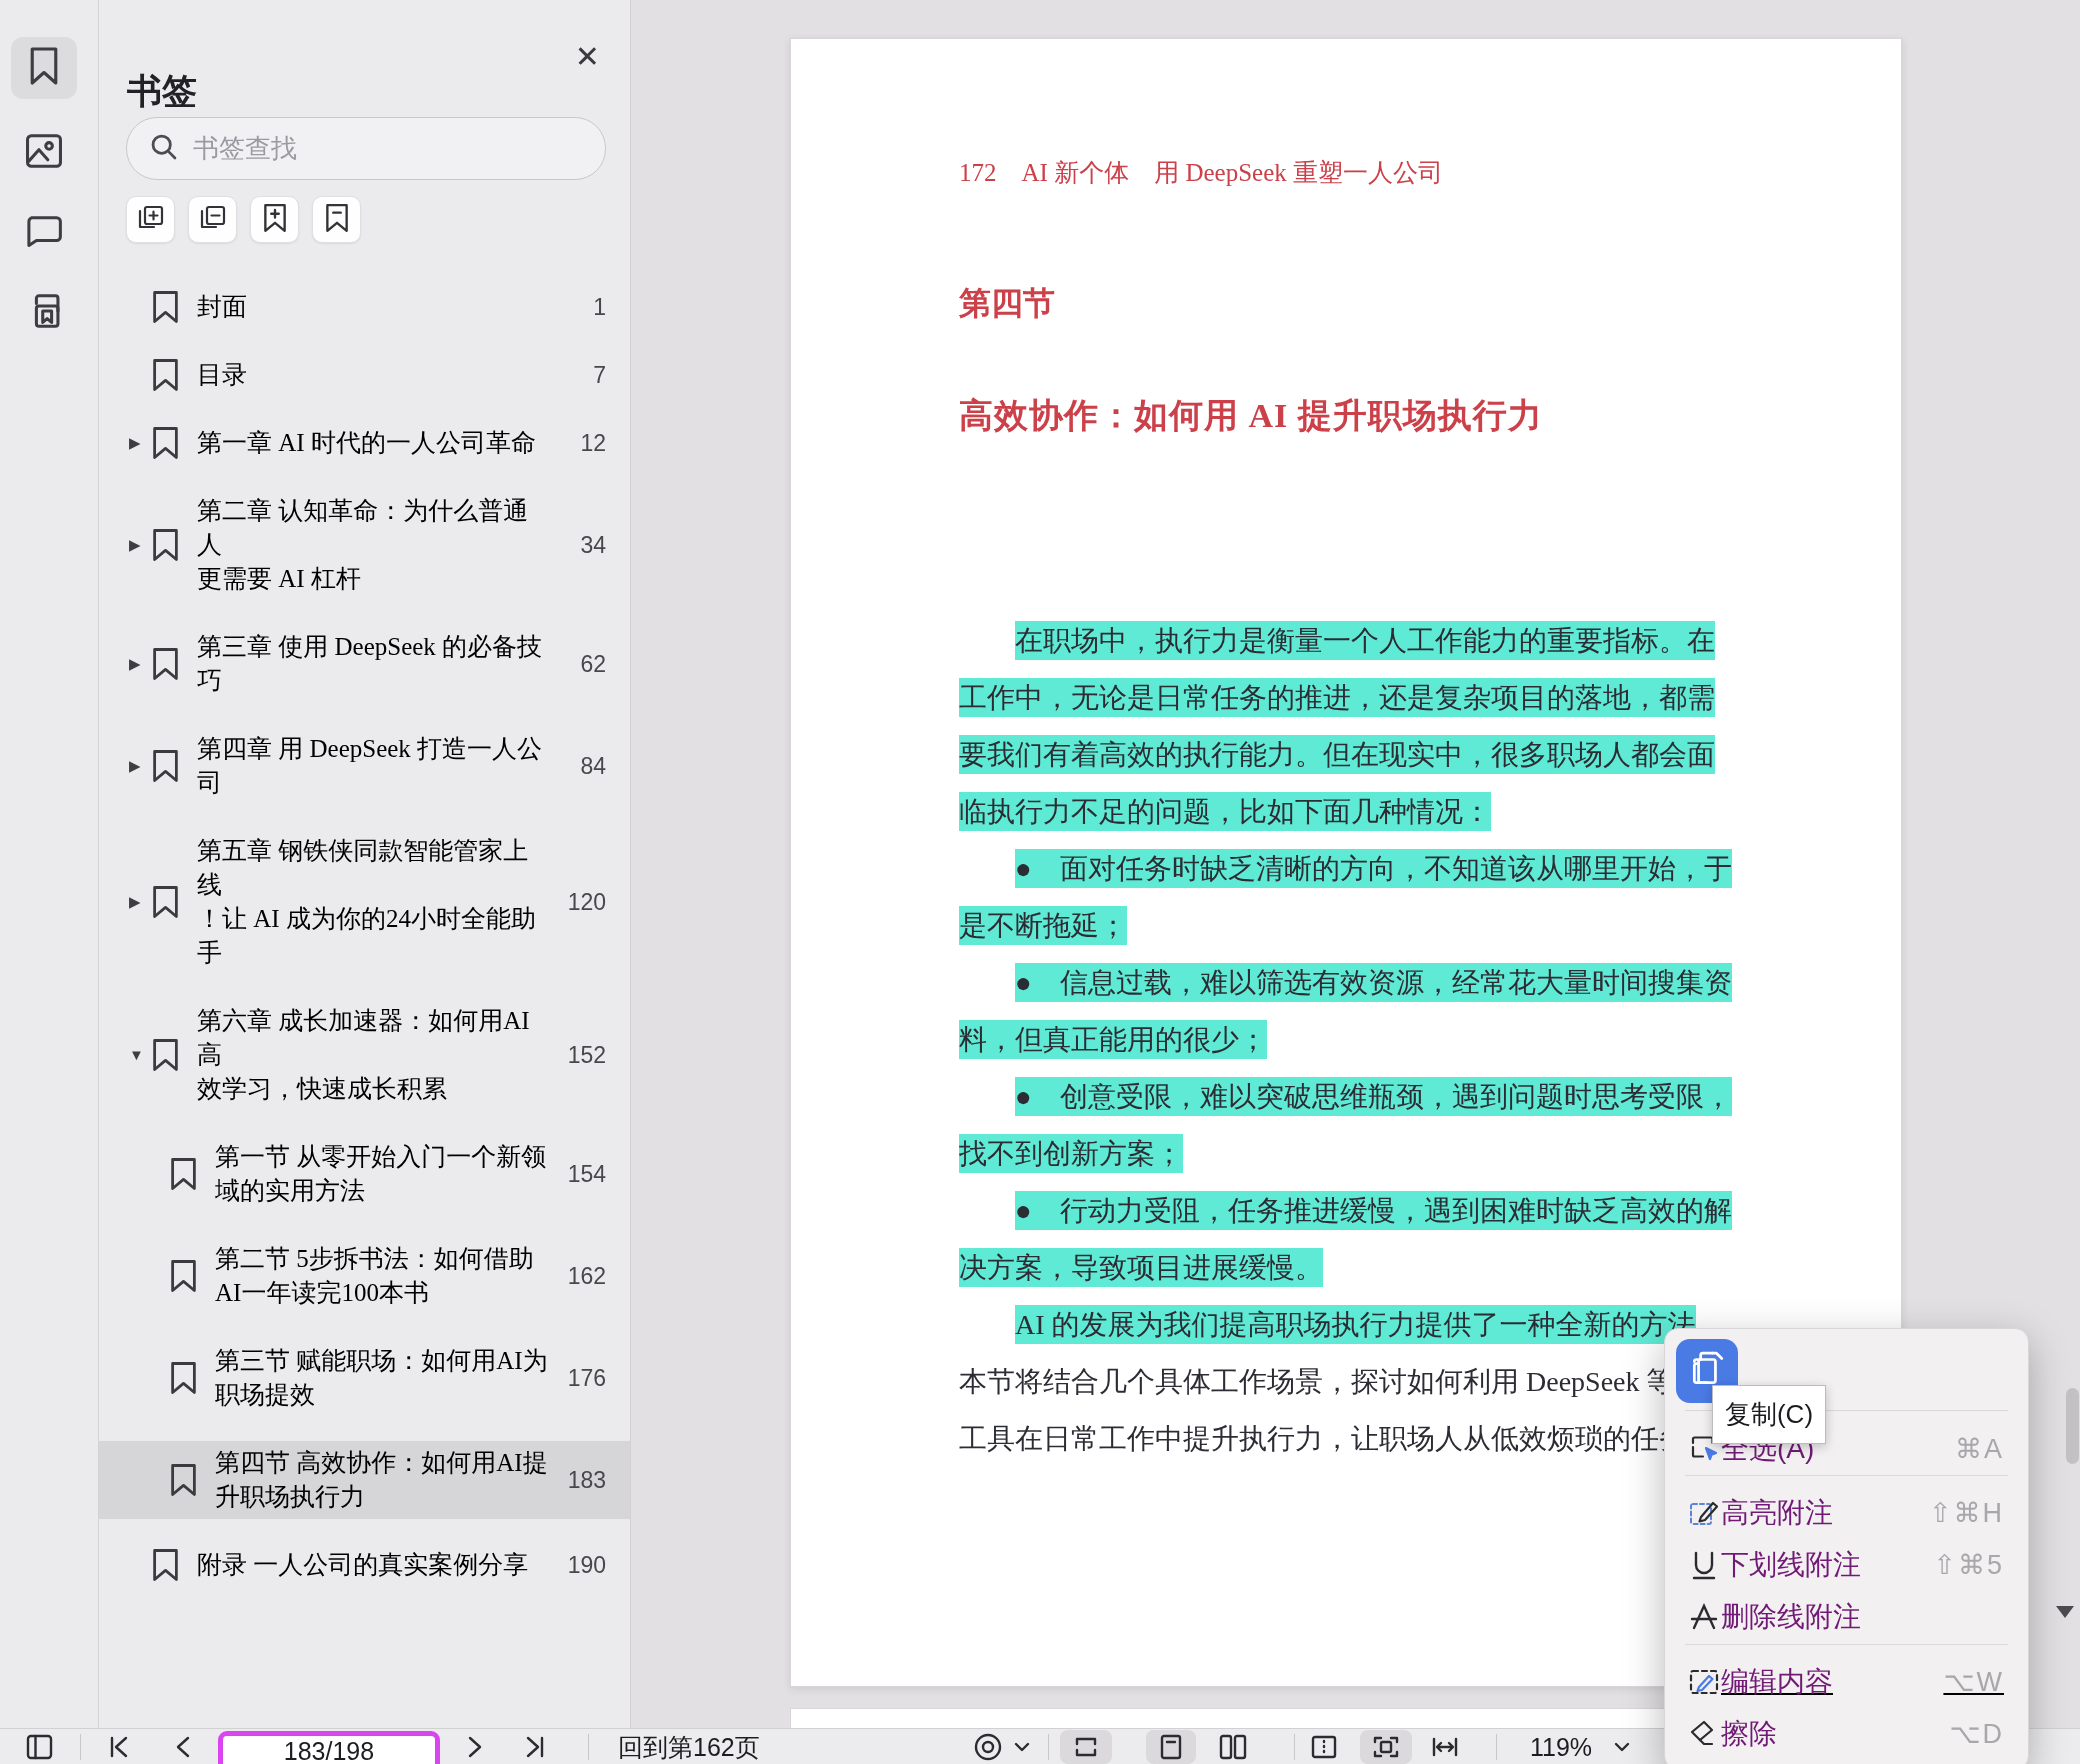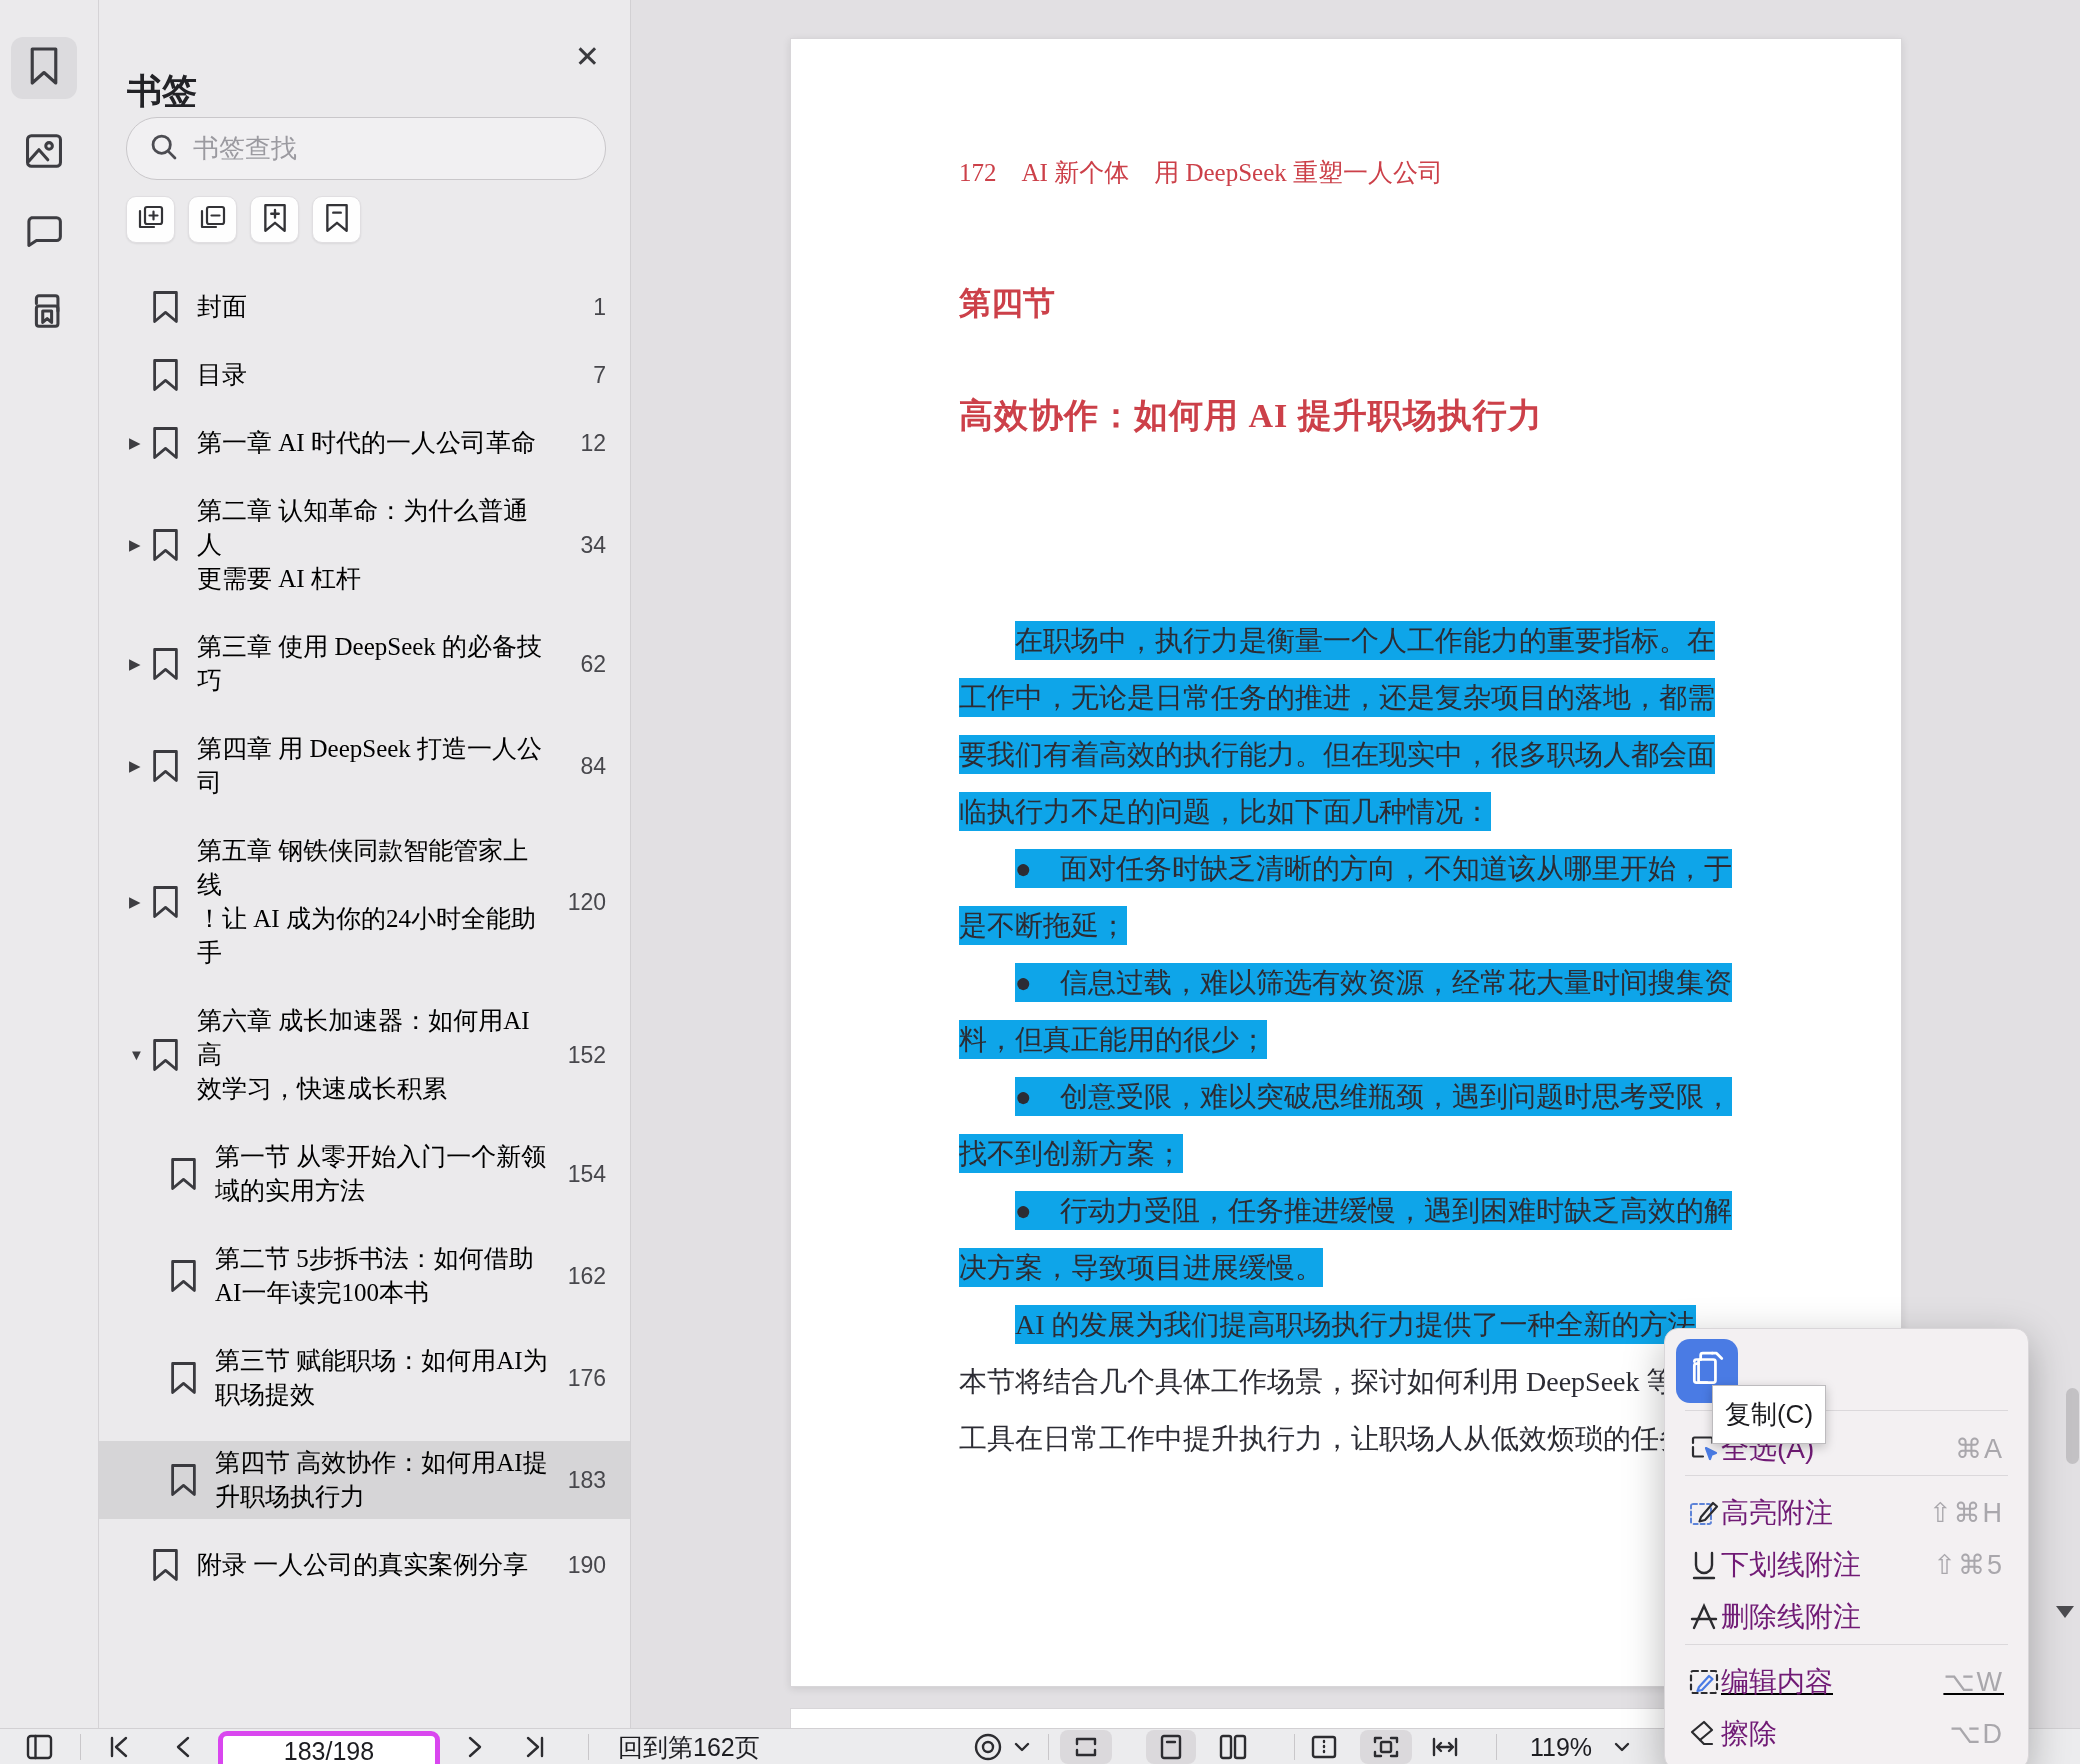--- a/index.html
+++ b/index.html
@@ -39,21 +39,21 @@
   .content{position:absolute;left:631px;top:0;width:1449px;height:1220px;background:#e2e0e3;}
   .page{position:absolute;left:159px;top:38px;width:1110px;height:1647px;background:#ffffff;border:1px solid #d8d6d9;box-shadow:0 2px 8px rgba(0,0,0,.10);}
   .page2{position:absolute;left:159px;top:1708px;width:1110px;height:20px;background:#ffffff;border:1px solid #d8d6d9;border-bottom:none;}
   .doc-serif{font-family:"Liberation Serif","DejaVu Serif",serif;}
   .doc-header{position:absolute;left:168px;top:117px;font-size:25px;color:#cc4049;}
   .doc-section{position:absolute;left:168px;top:243px;font-size:32px;font-weight:700;color:#cc4049;}
   .doc-title{position:absolute;left:168px;top:354px;font-size:34px;font-weight:700;color:#cc4049;letter-spacing:1px;}
   .doc-lines{position:absolute;left:168px;top:573px;width:772px;}
   .dline{height:57px;line-height:57px;font-size:28px;color:#2c2c34;white-space:nowrap;}
   .dline.ind{padding-left:56px;}
-  .dline .hl{background:#0ea5e9;padding:4px 0;}
+  .dline .hl{background:#5eead4;padding:4px 0;}
 
   
   .vthumb{position:absolute;right:1px;top:1388px;width:13px;height:76px;border-radius:7px;background:#c3c1c4;}
   .vdown{position:absolute;right:6px;top:1606px;width:0;height:0;border-left:9px solid transparent;border-right:9px solid transparent;border-top:12px solid #4c4c50;}
 
   
   .toolbar{position:absolute;left:0;top:1728px;width:2080px;height:36px;background:#ececee;border-top:1px solid #d2d0d3;}
   .tb{position:absolute;top:0;height:36px;display:flex;align-items:center;color:#2c2c30;}
   .tb svg{stroke:#2c2c30;fill:none;stroke-width:2.4;stroke-linecap:round;stroke-linejoin:round;display:block;}
   .tb-div{position:absolute;top:5px;width:1px;height:26px;background:#c9c7ca;}

